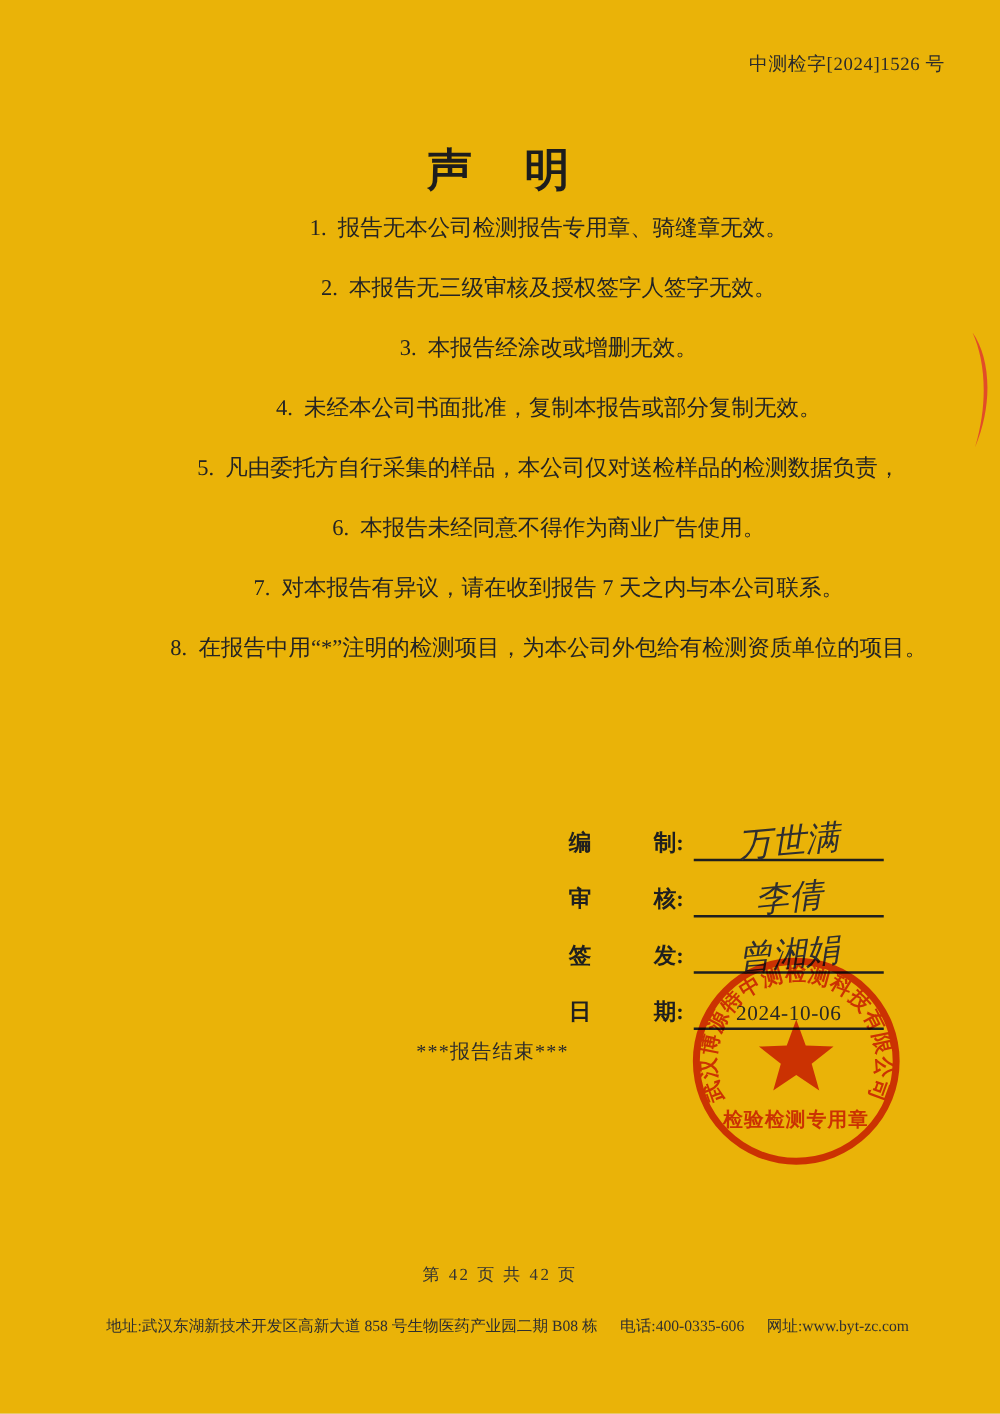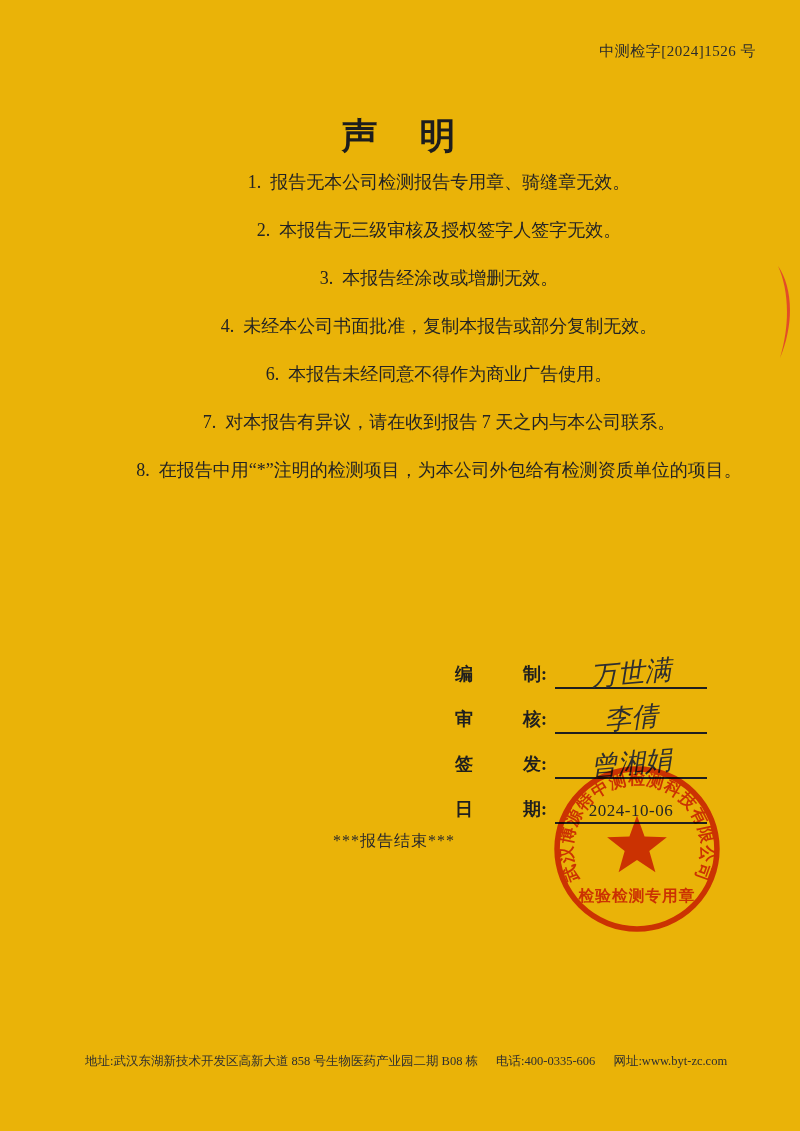--- a/index.html
+++ b/index.html
@@ -72,20 +72,21 @@
 
   <div class="doc-number">中测检字[2024]1526 号</div>
 
   <div class="title">声　明</div>
 
   <div class="declaration">
     <p>1.  报告无本公司检测报告专用章、骑缝章无效。</p>
     <p>2.  本报告无三级审核及授权签字人签字无效。</p>
     <p>3.  本报告经涂改或增删无效。</p>
     <p>4.  未经本公司书面批准，复制本报告或部分复制无效。</p>
+    <p>5.  凡由委托方自行采集的样品，本公司仅对送检样品的检测数据负责，</p>
     <p>6.  本报告未经同意不得作为商业广告使用。</p>
     <p>7.  对本报告有异议，请在收到报告 7 天之内与本公司联系。</p>
     <p>8.  在报告中用“*”注明的检测项目，为本公司外包给有检测资质单位的项目。</p>
   </div>
 
   <div class="signoff">
     <div class="sig-row">
       <span class="sig-label">
         <span>编</span>
         <span>制:</span>
@@ -134,20 +135,21 @@
       <textPath href="#sealArc" startOffset="50%" text-anchor="middle">武汉博源特中测检测科技有限公司</textPath>
     </text>
     <polygon fill="#dc3726" points="85,52 92.5,72.6 114.5,73.4 97.2,87 103.2,108.1 85,95.8 66.8,108.1 72.8,87 55.5,73.4 77.5,72.6"></polygon>
     <text x="85" y="136" text-anchor="middle" font-size="15.5" font-weight="bold" fill="#dc3726" letter-spacing="1">检验检测专用章</text>
   </svg>
 
   <svg class="edge-mark" viewBox="0 0 18 92">
     <path d="M 3,0 C 13,22 16,55 5,92 C 20,56 17,20 3,0 Z" fill="#e0392e" opacity="0.85"></path>
   </svg>
 
+  <div class="page-number">第 42 页 共 42 页</div>
 
   <div class="contact-footer">
     <span>地址:武汉东湖新技术开发区高新大道 858 号生物医药产业园二期 B08 栋</span>
     <span>电话:400-0335-606</span>
     <span>网址:www.byt-zc.com</span>
   </div>
 
 </div>
 
 </body></html>

